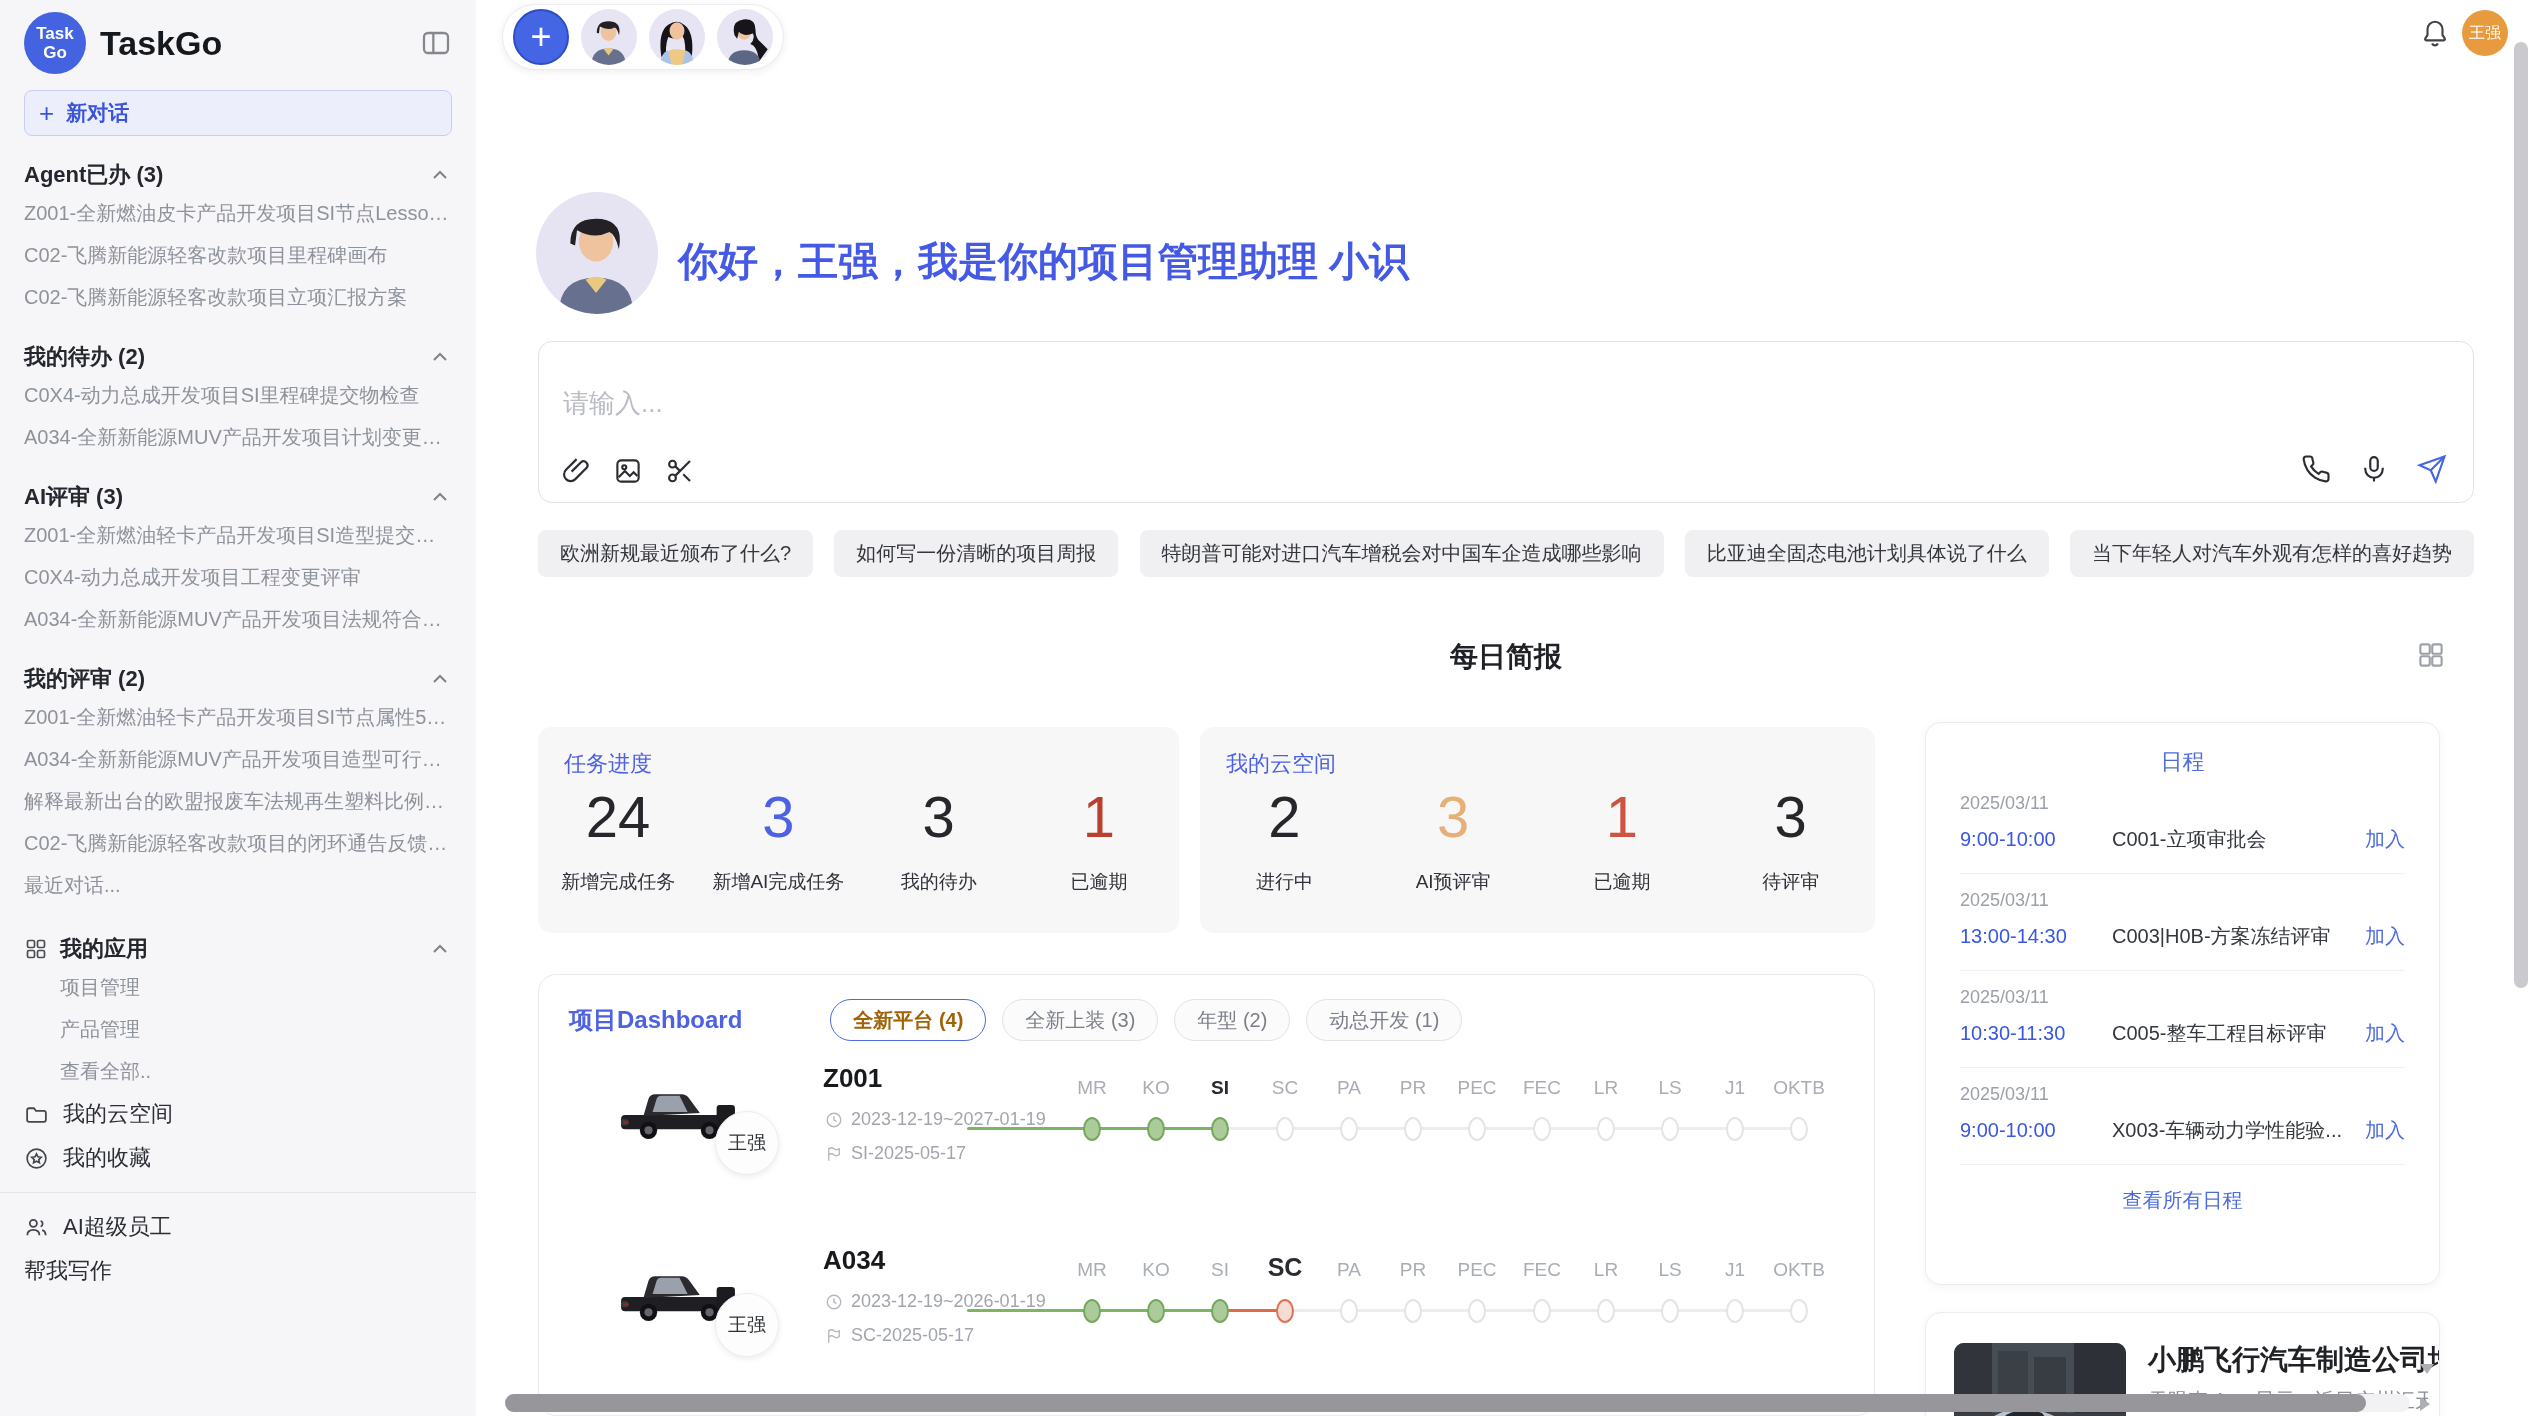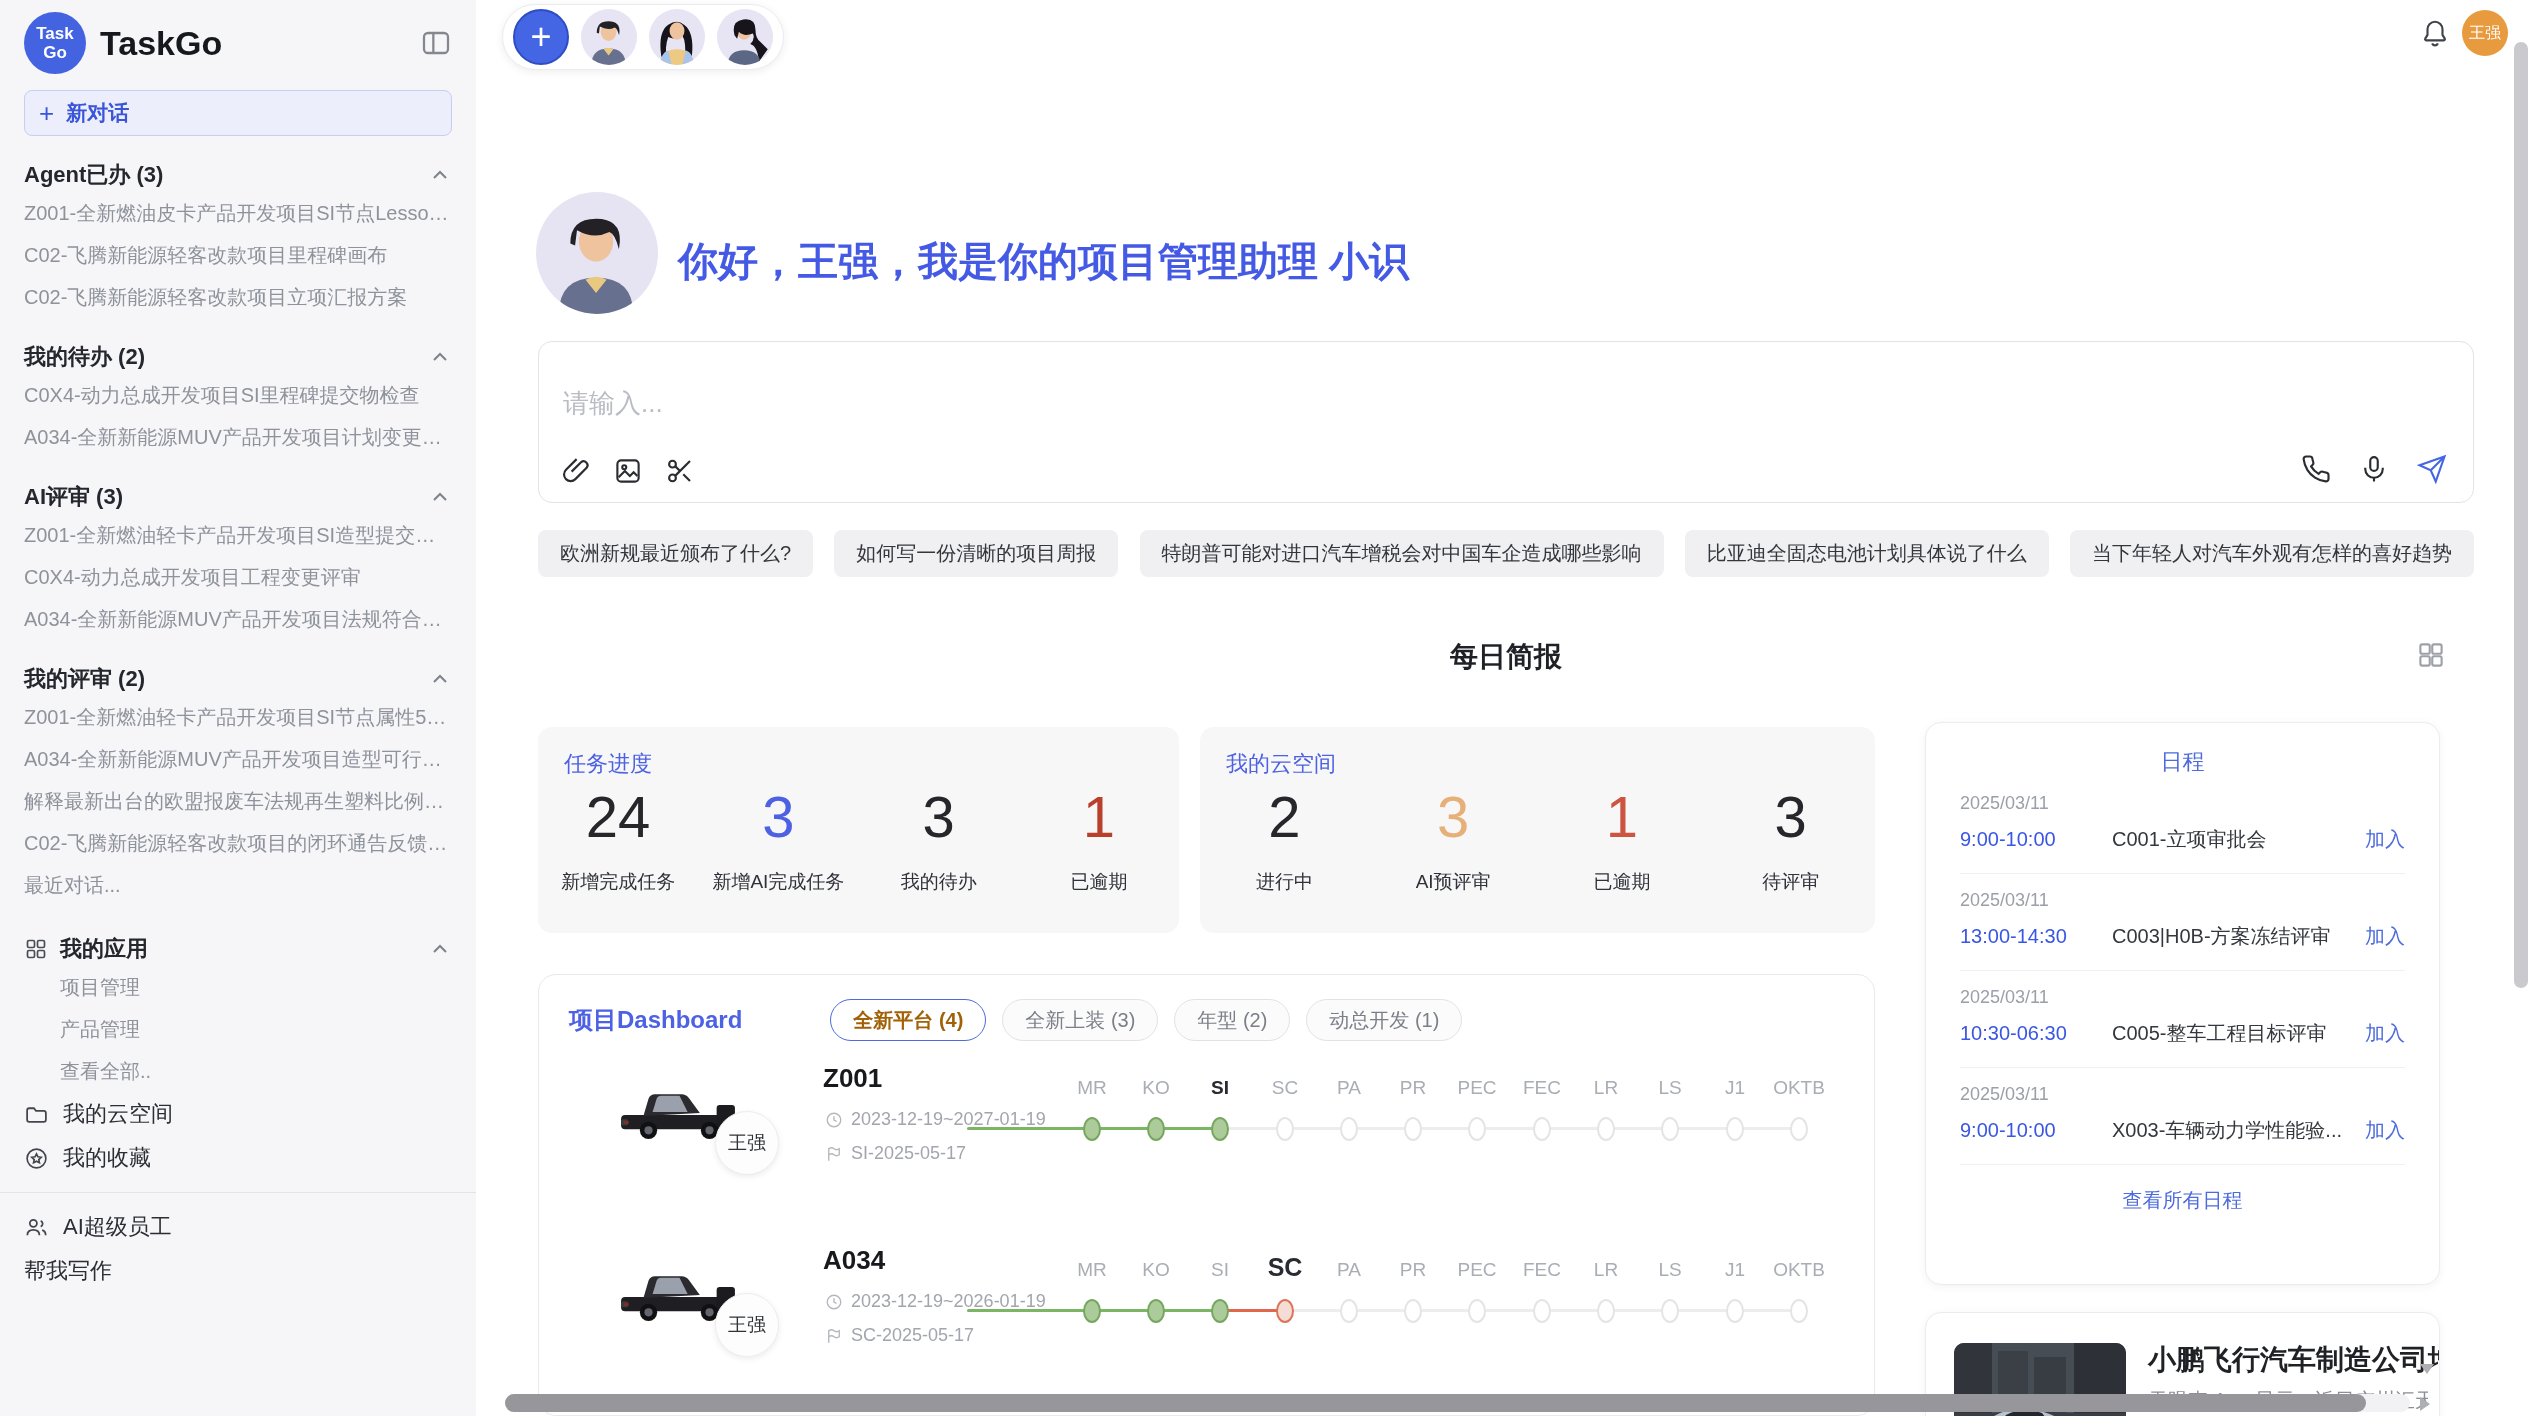--- a/index.html
+++ b/index.html
@@ -585,21 +585,21 @@
     <div class="sch-date">2025/03/11</div>
     <div class="sch-row">
       <span class="sch-time">13:00-14:30</span>
       <span class="sch-name">C003|H0B-方案冻结评审</span>
       <span class="sch-join">加入</span>
     </div>
   </div>
   <div class="sch-item">
     <div class="sch-date">2025/03/11</div>
     <div class="sch-row">
-      <span class="sch-time">10:30-06:30</span>
+      <span class="sch-time">10:30-11:30</span>
       <span class="sch-name">C005-整车工程目标评审</span>
       <span class="sch-join">加入</span>
     </div>
   </div>
   <div class="sch-item">
     <div class="sch-date">2025/03/11</div>
     <div class="sch-row">
       <span class="sch-time">9:00-10:00</span>
       <span class="sch-name">X003-车辆动力学性能验...</span>
       <span class="sch-join">加入</span>

